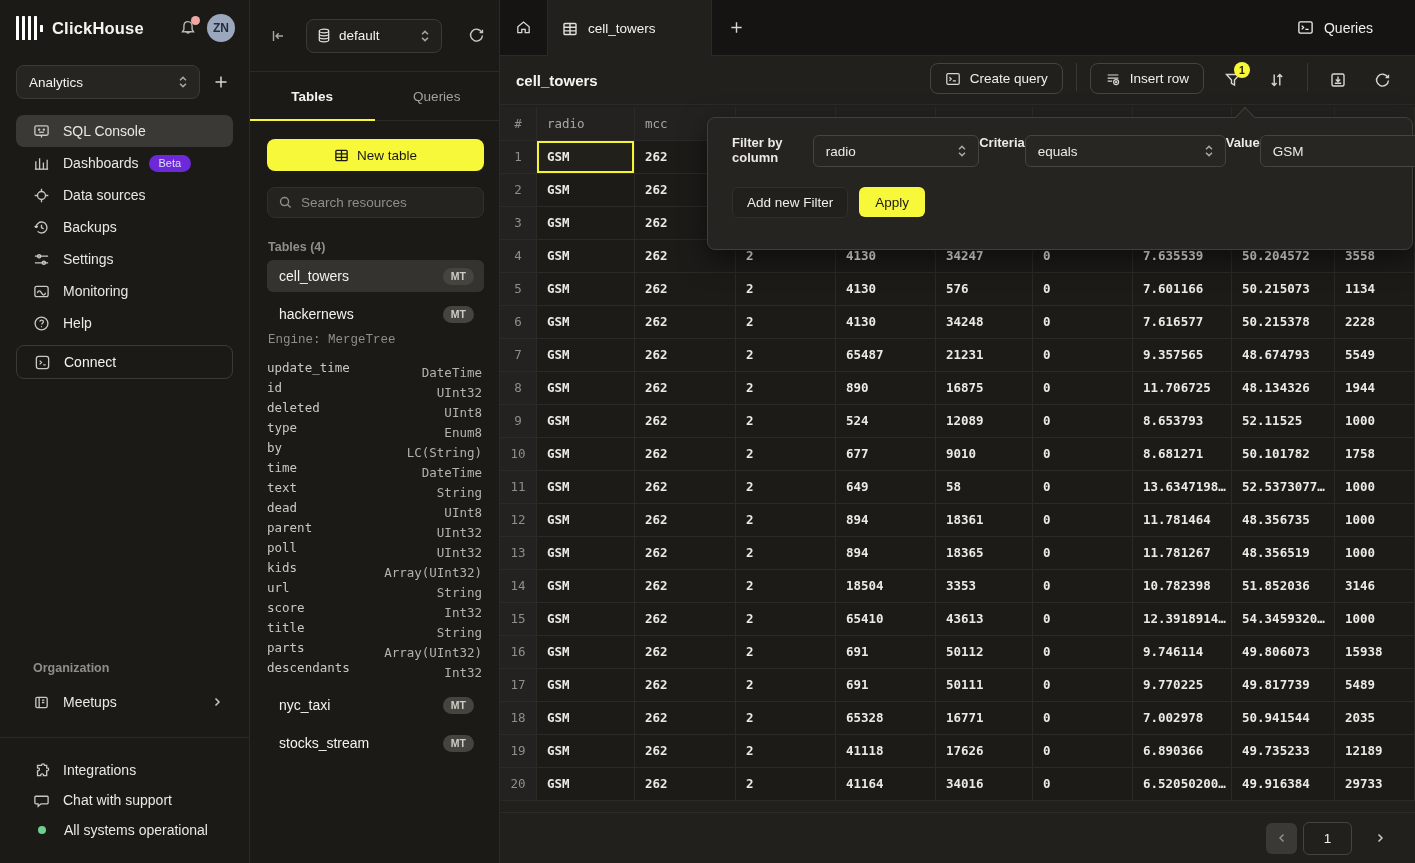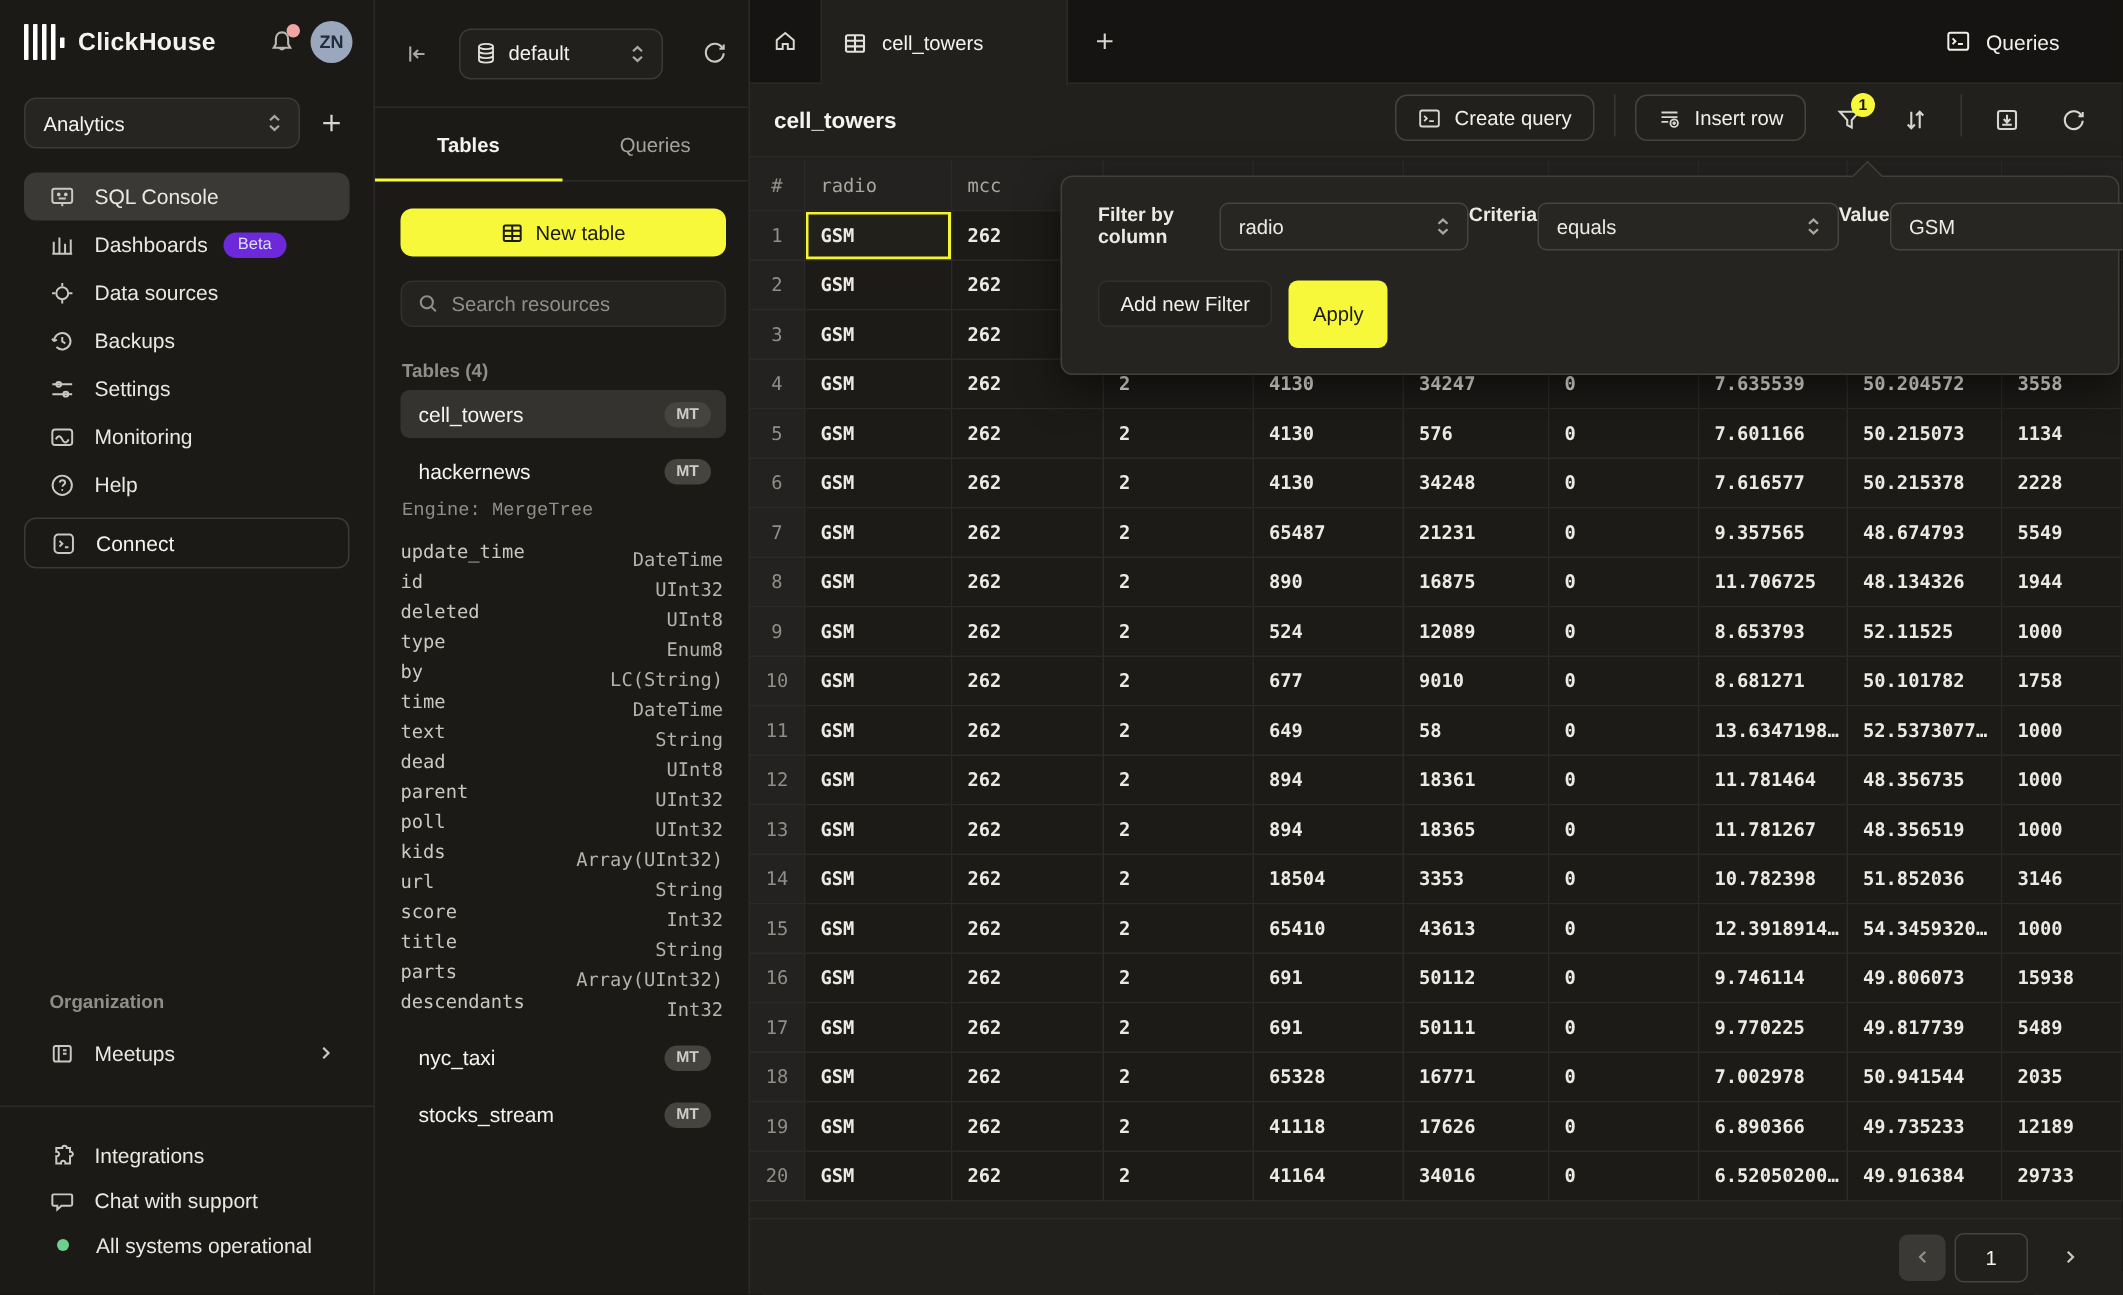--- a/index.html
+++ b/index.html
@@ -116,21 +116,21 @@
   .fp-fields { display:flex; }
   .fp-group { display:flex; flex-direction:row; }
   .fp-label { font-size:13px; font-weight:bold; color:#eceae5; margin-bottom:10px; }
   .fp-select { width:201px; height:32px; background:#272622; border:1px solid #45443e; border-radius:6px; display:flex; align-items:center; padding:0 10px 0 12px; font-size:13.5px; color:#eceae5; cursor:pointer; }
   .fp-select .lbl { flex:1; }
   .fp-input { width:184px; height:32px; background:#272622; border:1px solid #45443e; border-radius:6px; padding:0 12px; font-size:13.5px; color:#eceae5; font-family:inherit; outline:none; }
   .fp-gap { width:15px; }
   .fp-close { align-self:flex-end; margin-left:22px; margin-bottom:7px; color:#c9c8c2; font-size:14px; cursor:pointer; }
   .fp-actions { display:flex; margin-top:12px; }
   .btn-dark { height:31px; background:#21201c; border:1px solid #30302b; border-radius:6px; color:#f0efea; font-size:13.5px; padding:0 14px; display:flex; align-items:center; cursor:pointer; }
-  .btn-yellow { height:45px; background:#f8f83b; border-radius:6px; color:#1b1a17; font-size:13.5px; padding:12px 16px; display:flex; align-items:center; margin-left:11px; cursor:pointer; }
+  .btn-yellow { height:30px; background:#f8f83b; border-radius:6px; color:#1b1a17; font-size:13.5px; padding:12px 16px; display:flex; align-items:center; margin-left:11px; cursor:pointer; }
 
   
   .grid-footer { position:absolute; left:0; top:812px; width:915px; height:51px; border-top:1px solid #2b2a27; display:flex; align-items:center; justify-content:flex-end; padding-right:20px; }
   .pg-prev { width:31px; height:31px; background:#3a3935; border-radius:6px; display:flex; align-items:center; justify-content:center; color:#8f8e88; cursor:pointer; }
   .pg-page { width:49px; height:33px; border:1px solid #45443e; border-radius:6px; background:#21201c; display:flex; align-items:center; justify-content:center; font-size:13.5px; margin-left:6px; }
   .pg-next { width:31px; height:31px; display:flex; align-items:center; justify-content:center; color:#c9c8c2; margin-left:12px; cursor:pointer; }
 </style>
 </head>
 <body>
 

